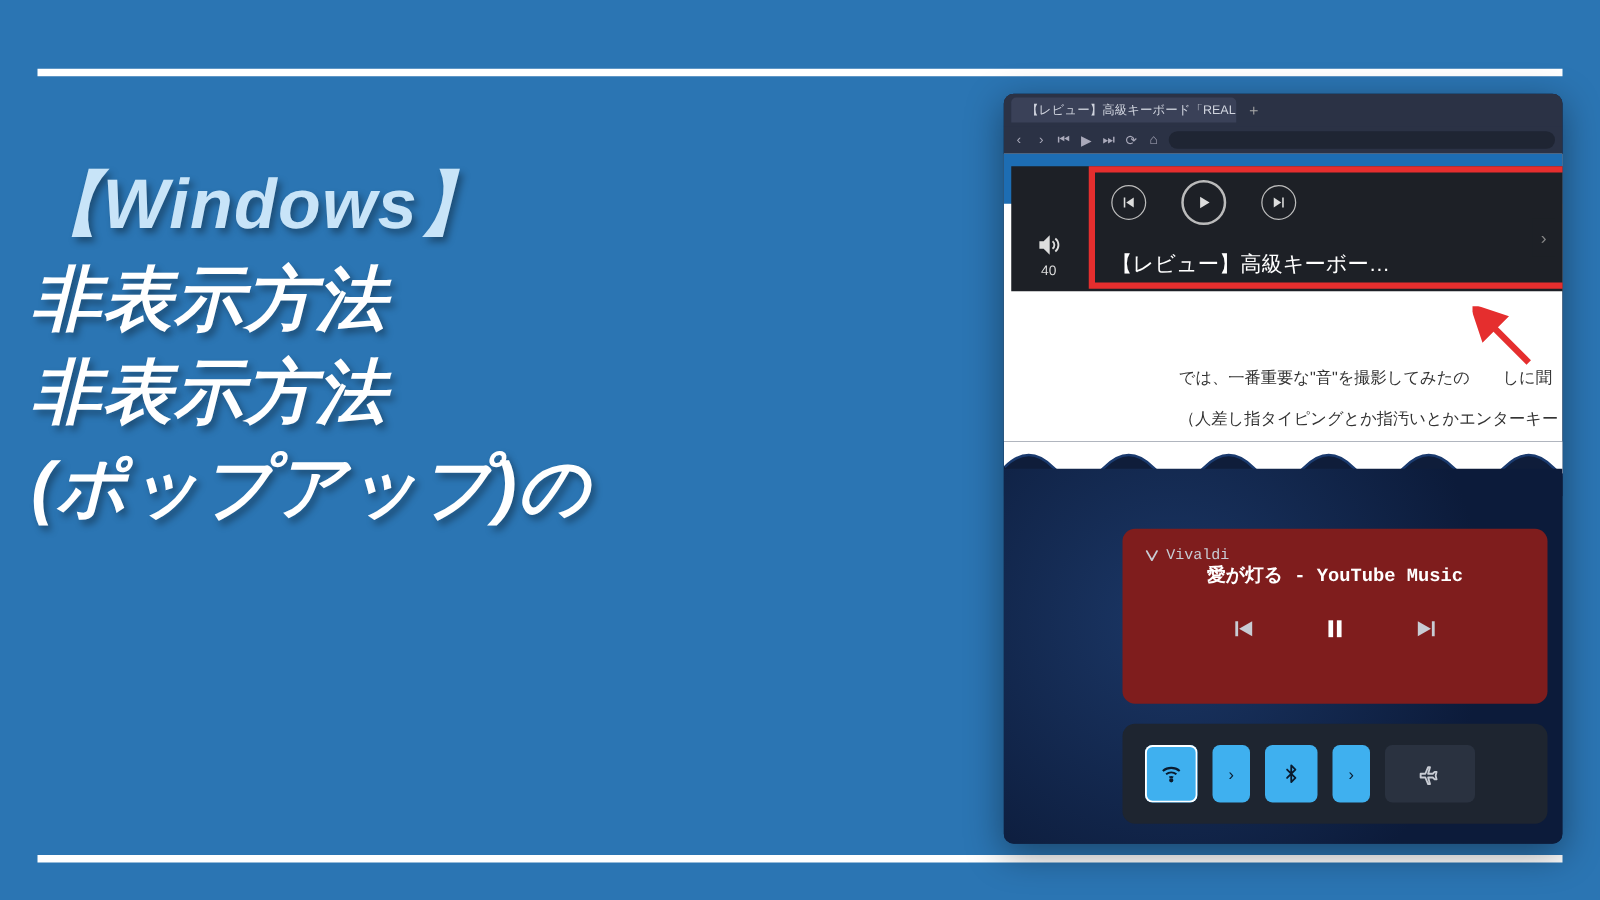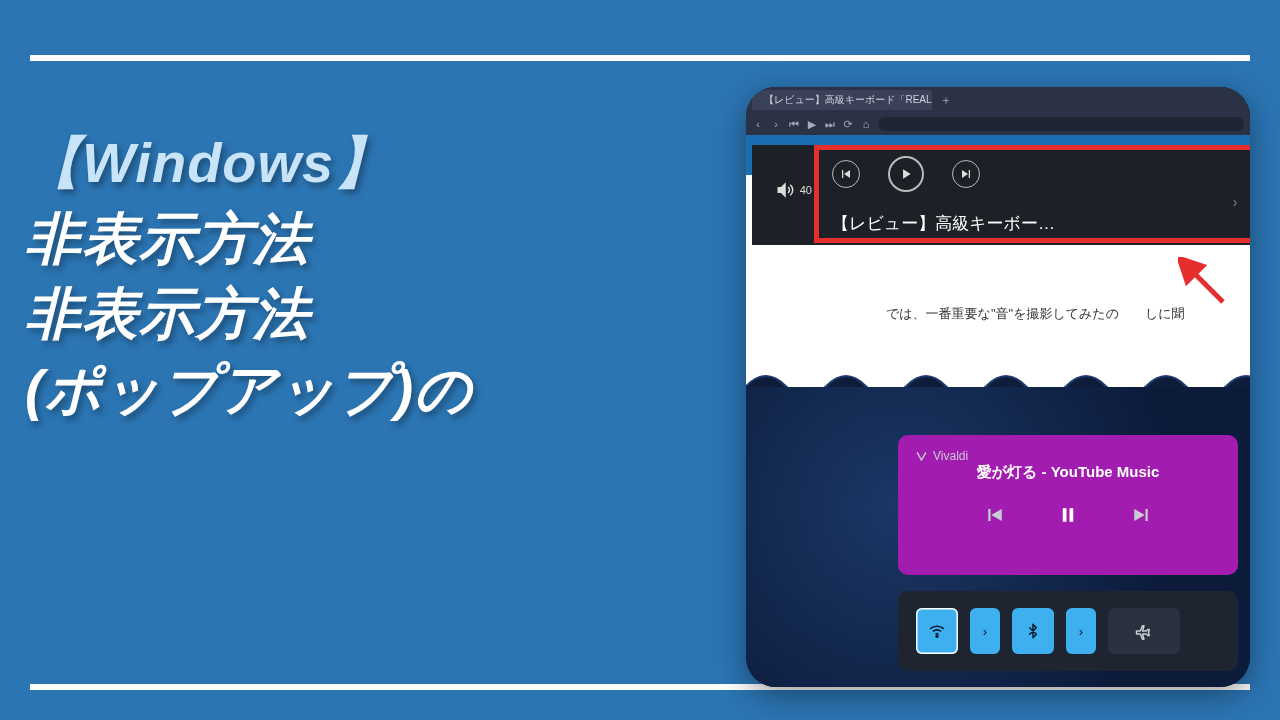--- a/index.html
+++ b/index.html
@@ -31,24 +31,24 @@
   line-height: 1.35;
   text-shadow: 3px 4px 6px rgba(0,0,0,0.35);
   letter-spacing: 1px;
   font-style: italic;
 }
 .title-block .accent { color: #c8e4f8; }
 
 .panel {
   position: absolute;
   right: 30px;
-  top: 87px;
-  width: 504px;
+  top: 75px;
+  width: 447px;
   height: 600px;
-  border-radius: 30px;
+  border-radius: 8px;
   overflow: hidden;
   background: #0f1d3a;
   box-shadow: 0 8px 30px rgba(0,0,0,0.4);
 }
 
 
 .browser {
   position: absolute;
   top: 0; left: 0; right: 0;
   background: #2b3245;
@@ -114,21 +114,21 @@
 .vol-overlay {
   position:absolute;
   top:58px; left:6px;
   width:520px; height:100px;
   background:#1d2026;
   display:flex;
   align-items:center;
 }
 .vol-left {
   width:60px; height:100%;
-  display:flex; flex-direction:row; align-items:center; justify-content:flex-end;
+  display:flex; flex-direction:column; align-items:center; justify-content:flex-end;
   padding-bottom:10px; gap:6px;
   color:#ddd; font-size:11px;
 }
 .vol-speaker { font-size:16px; color:#ddd; }
 .redbox {
   position:absolute;
   top:58px; left:68px;
   width:456px; height:98px;
   border:5px solid #e52e2e;
   pointer-events:none;
@@ -174,24 +174,25 @@
 
 .desk {
   position:absolute; top:300px; left:0; right:0; bottom:0;
   background: radial-gradient(circle at 30% 40%, #1b3766 0%, #0c1b3a 70%);
 }
 
 
 .card {
   position:absolute; right:12px; top:348px;
   width:340px; height:140px;
-  background:#a21caf;
+  background:#7f1d1d;
   border-radius:10px;
   padding:14px 18px;
   color:#fff;
+  font-family:Liberation Mono, monospace;
 }
 .card .app { font-size:12px; color:#c8ccd4; display:flex; align-items:center; gap:6px; }
 .vicon { width:11px; height:11px; }
 .card .song { font-size:15px; font-weight:700; margin-top:0;text-align:center; }
 .card .pctrl { display:flex; justify-content:center; gap:55px; margin-top:24px; font-size:18px; color:#c8ccd4; }
 
 
 .qs {
   position:absolute; right:12px; top:504px;
   width:340px; height:80px;
@@ -283,20 +284,21 @@
             </svg>
         </div>
       </div>
       <div class="media-title">【レビュー】高級キーボー…</div>
     </div>
   </div>
   <div class="chev-right">›</div>
   <div class="redbox"></div>
 
   <div class="page-text pt1">では、一番重要な"音"を撮影してみたの　　しに聞</div>
+  <div class="page-text pt2">（人差し指タイピングとか指汚いとかエンターキー</div>
 
   <svg class="arrow-red" viewBox="0 0 50 50">
     <defs>
         <marker id="ah" markerWidth="6" markerHeight="6" refX="3" refY="3" orient="auto">
           <polygon points="0,0 6,3 0,6" fill="#e52e2e"></polygon>
         </marker>
       </defs>
     <line x1="45" y1="45" x2="8" y2="8" stroke="#e52e2e" stroke-width="5" marker-end="url(#ah)"></line>
   </svg>
 

